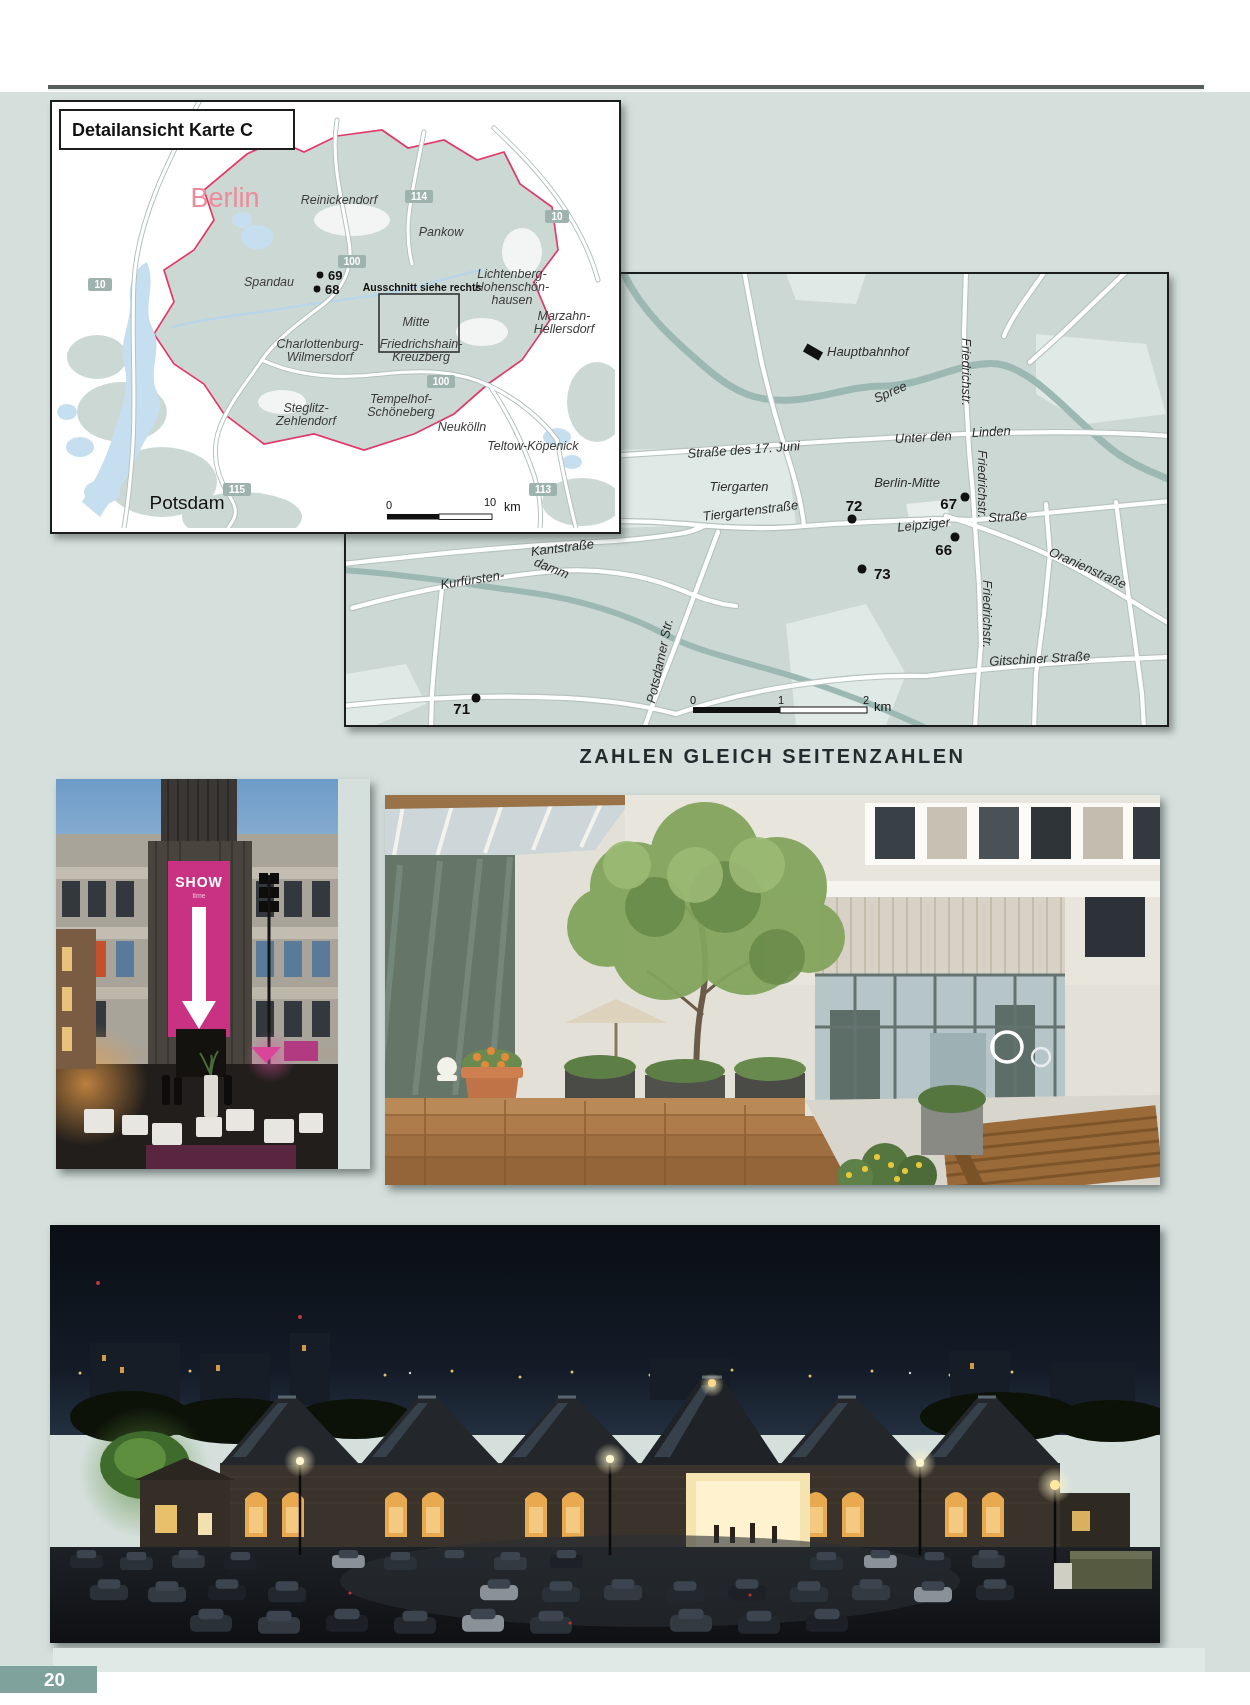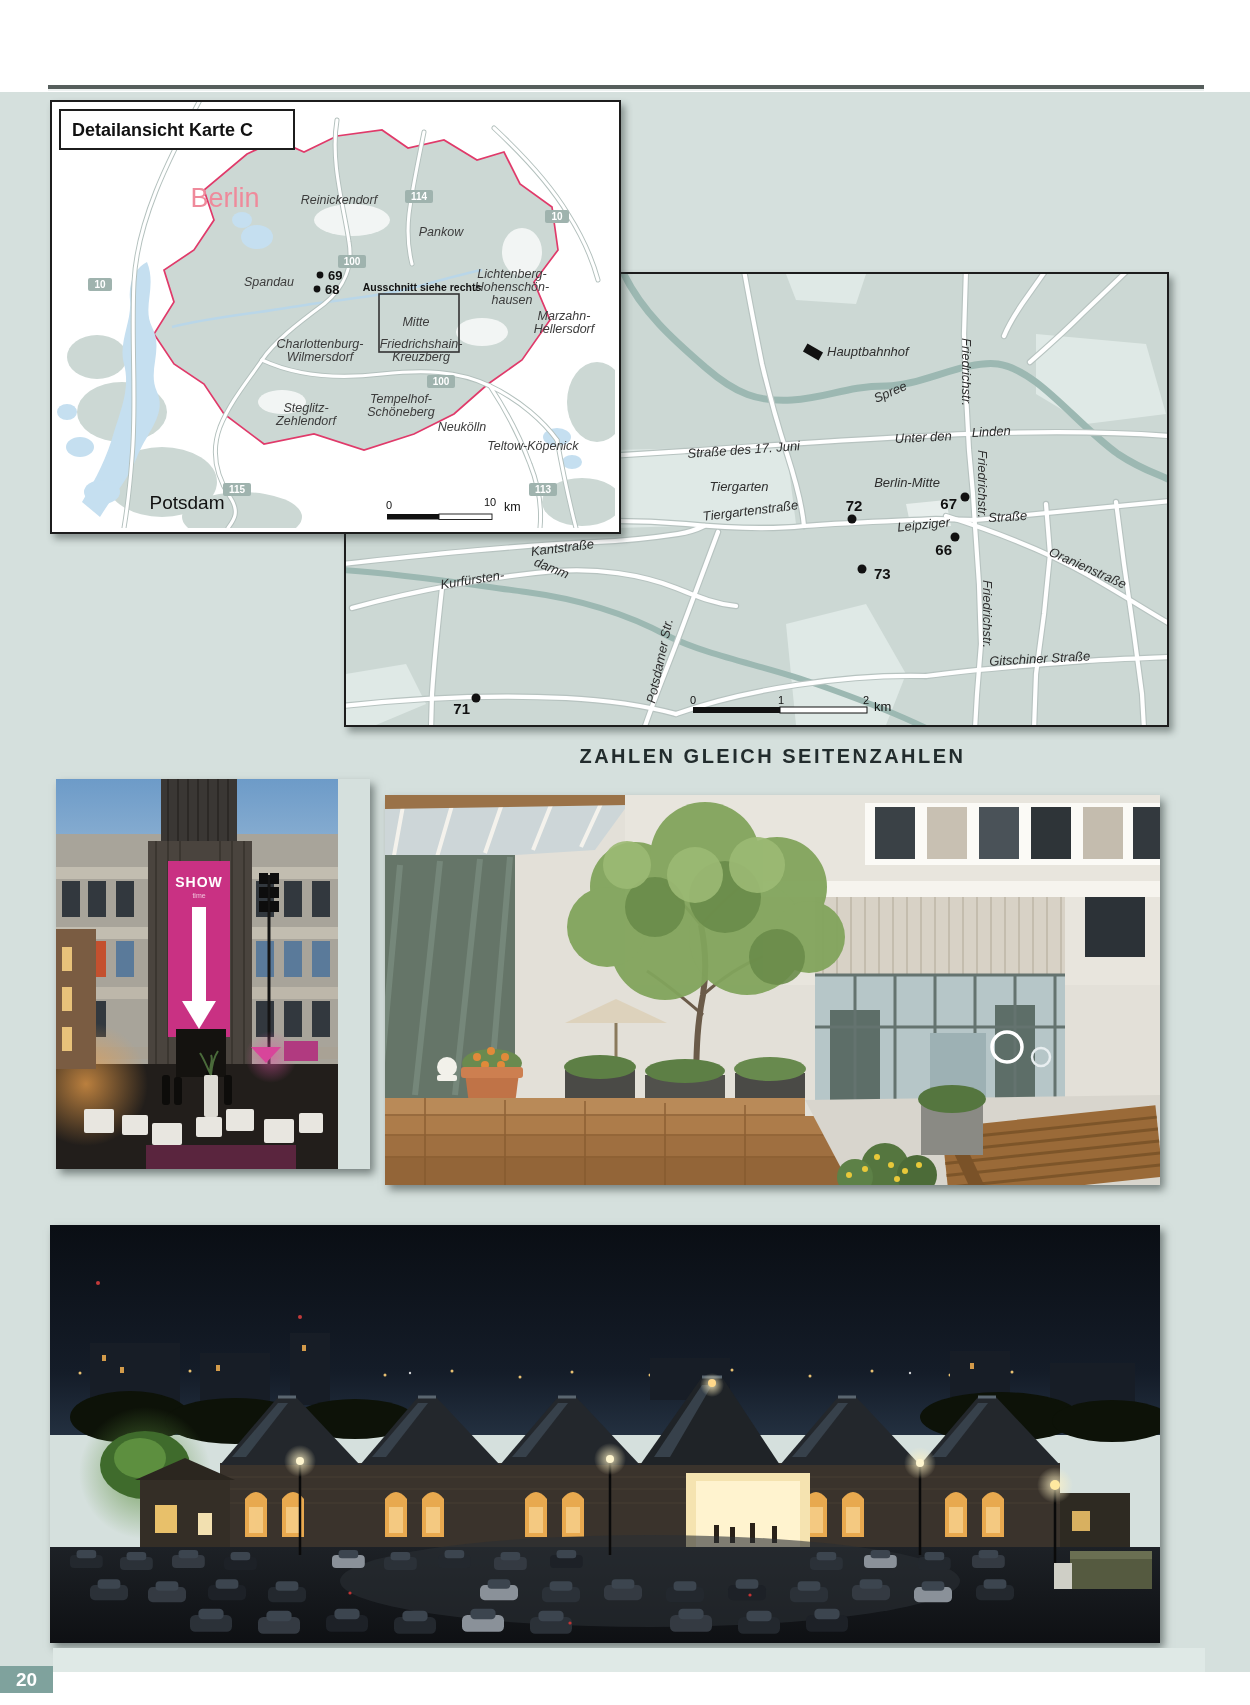--- a/index.html
+++ b/index.html
@@ -16,21 +16,21 @@
   #map2{left:344px;top:272px;width:821px;height:451px;z-index:3;background:#ccd8d4;}
   .map svg{display:block;}
   .caption{position:absolute;left:385px;top:745px;width:775px;text-align:center;z-index:2;
            font-size:20px;font-weight:bold;letter-spacing:2.5px;color:#222c2d;}
   .photo{position:absolute;box-shadow:4px 5px 8px rgba(30,40,38,.5);z-index:2;}
   #photo-show{left:50px;top:779px;width:314px;height:390px;margin-left:6px;}
   #photo-courtyard{left:385px;top:795px;width:775px;height:390px;}
   #photo-night{left:50px;top:1225px;width:1110px;height:418px;}
   .footer-band{position:absolute;left:53px;top:1648px;width:1152px;height:24px;background:#dfe9e6;z-index:3;}
   .page-badge{position:absolute;left:0;top:1666px;width:53px;height:27px;background:#7fa29d;z-index:4;
-              color:#fff;font-weight:bold;font-size:19px;text-align:center;line-height:27px;}
+              color:#fff;font-weight:bold;font-size:19px;line-height:27px;padding-left:44px;}
   .bottom-white{position:absolute;left:0;top:1672px;width:1250px;height:33px;background:#fff;z-index:3;}
   
   .casing1{stroke:#b3c0bd;stroke-width:5;fill:none;stroke-linecap:round;stroke-linejoin:round;}
   .rfill1{stroke:#ffffff;stroke-width:3.1;fill:none;stroke-linecap:round;stroke-linejoin:round;}
   .casing2{stroke:#b7c3c0;stroke-width:6.5;fill:none;stroke-linecap:round;stroke-linejoin:round;}
   .rfill2{stroke:#ffffff;stroke-width:4.2;fill:none;stroke-linecap:round;stroke-linejoin:round;}
   .dlab{font-style:italic;fill:#3c3c3c;font-size:12.5px;text-anchor:middle;}
   .slab{font-style:italic;fill:#2e2e2e;font-size:13px;}
   .ptnum{font-weight:bold;fill:#111;font-size:13px;}
   .ptnum2{font-weight:bold;fill:#111;font-size:15px;}

